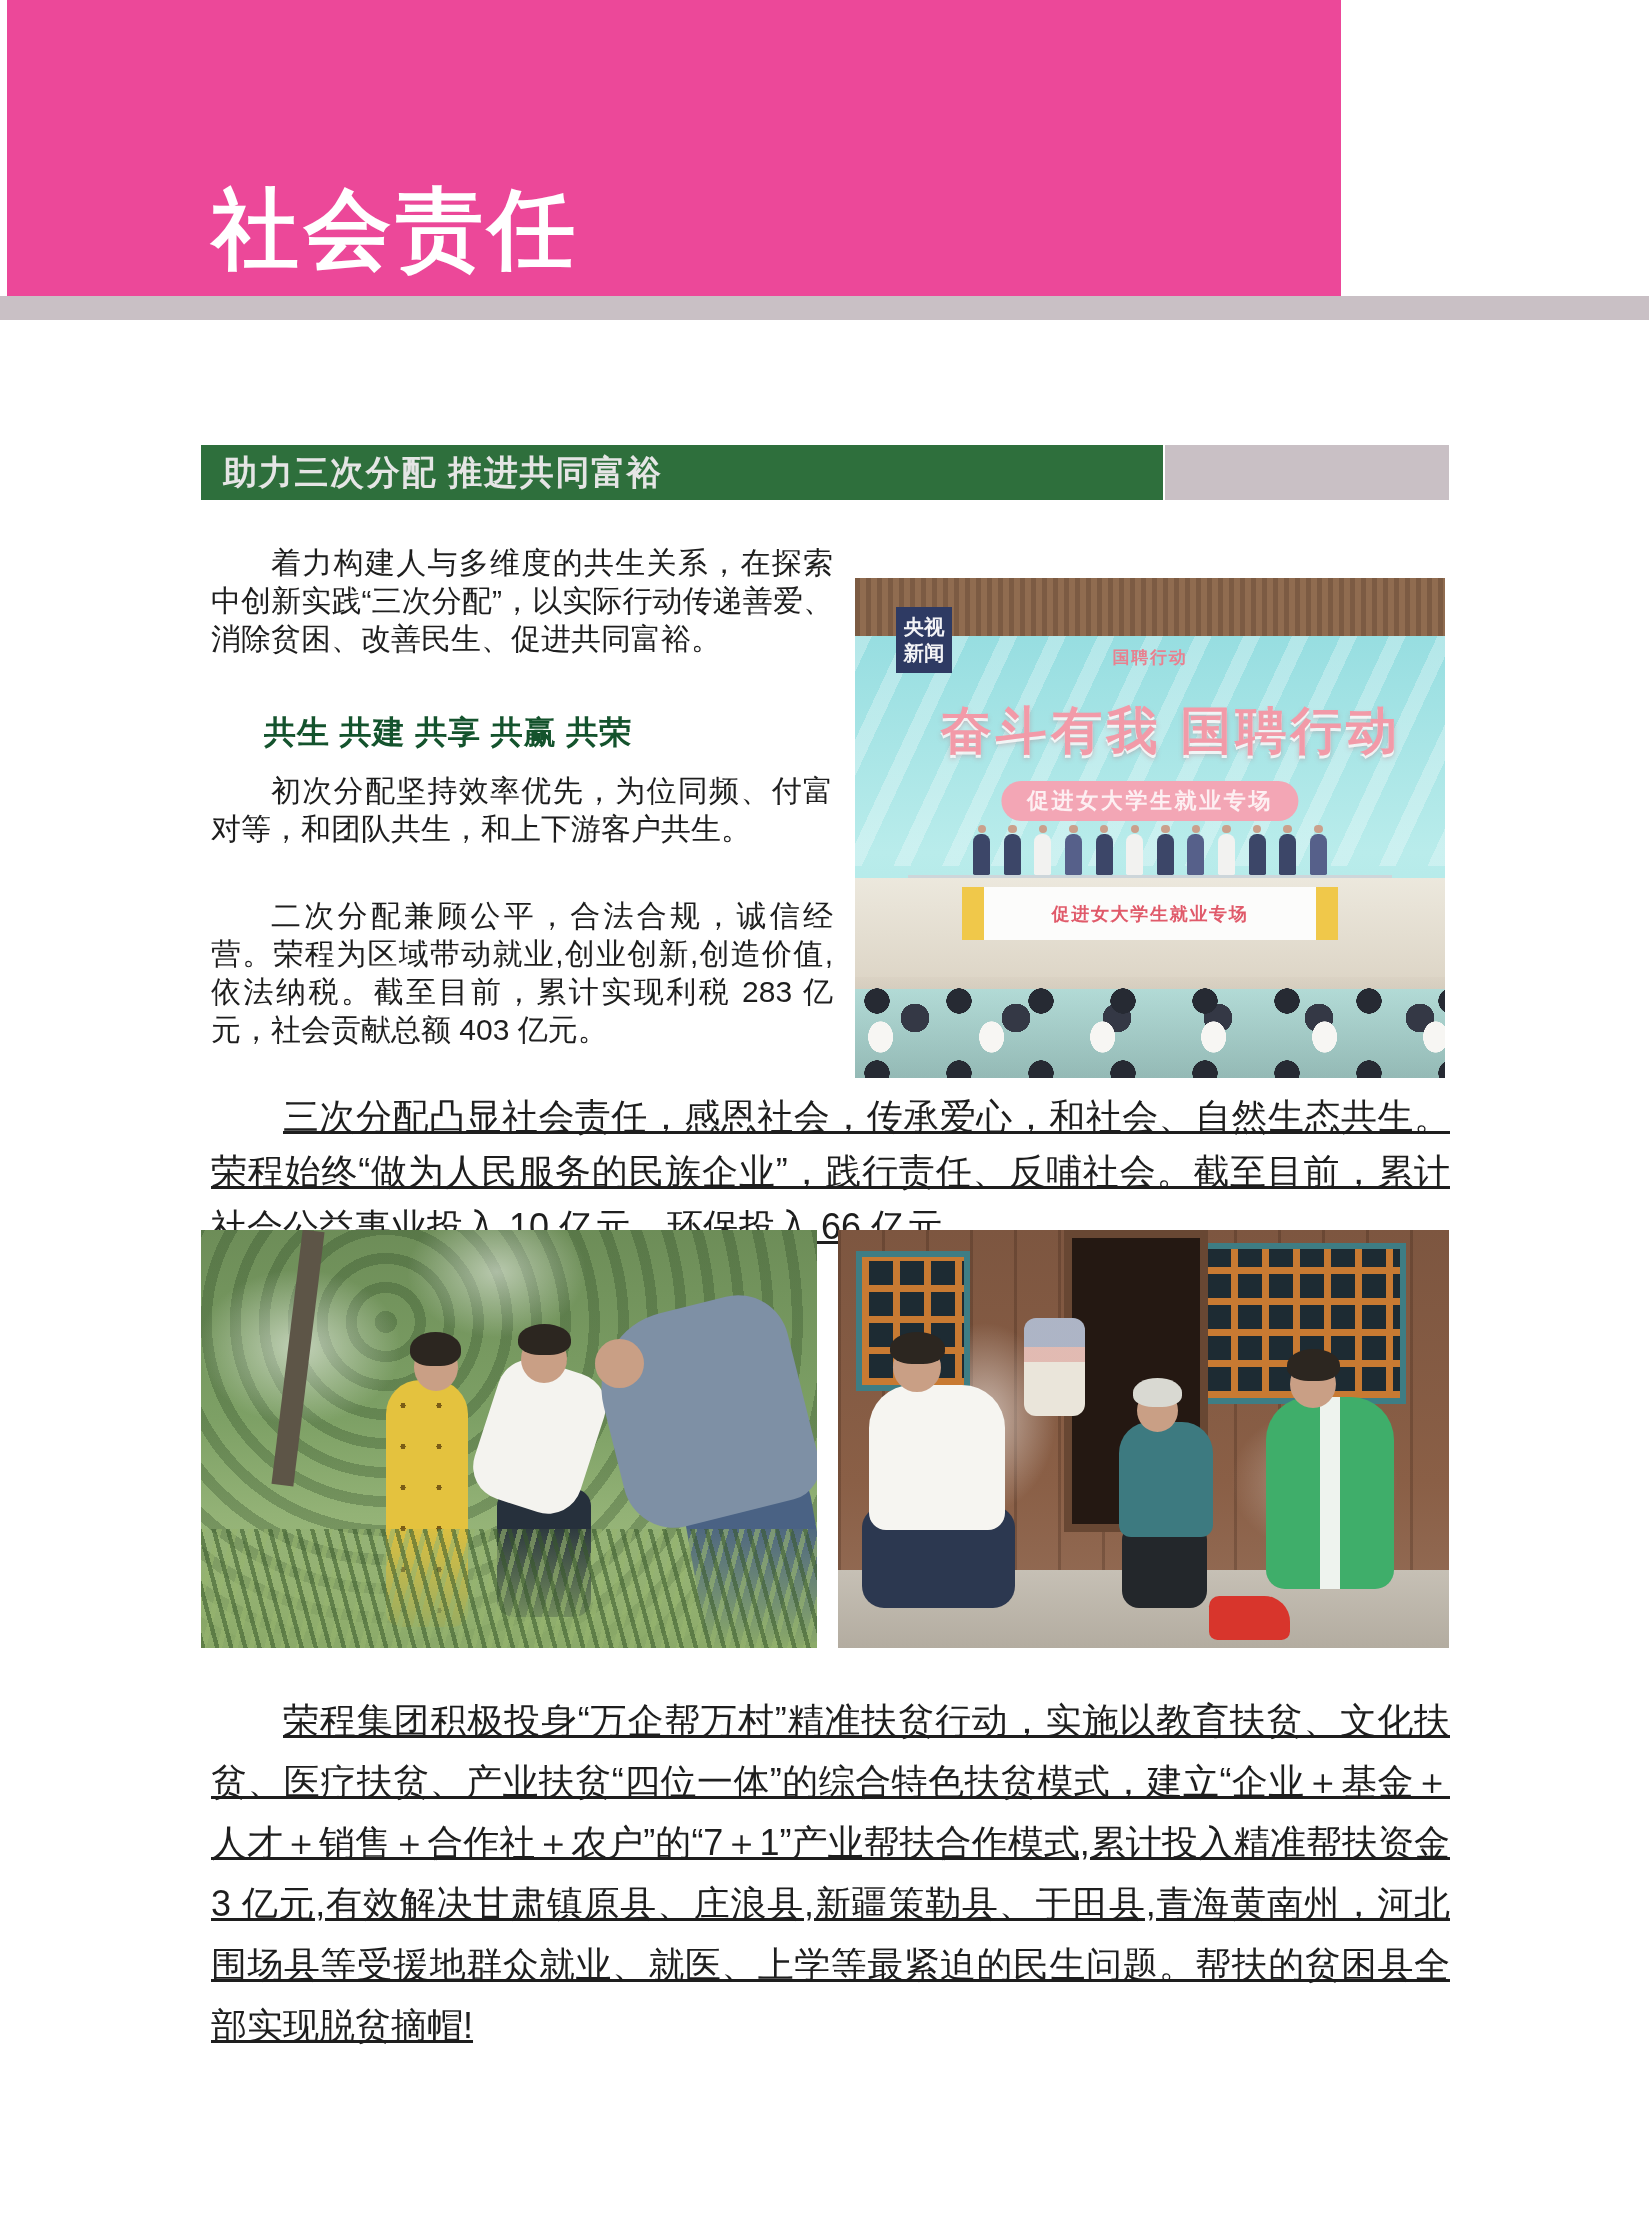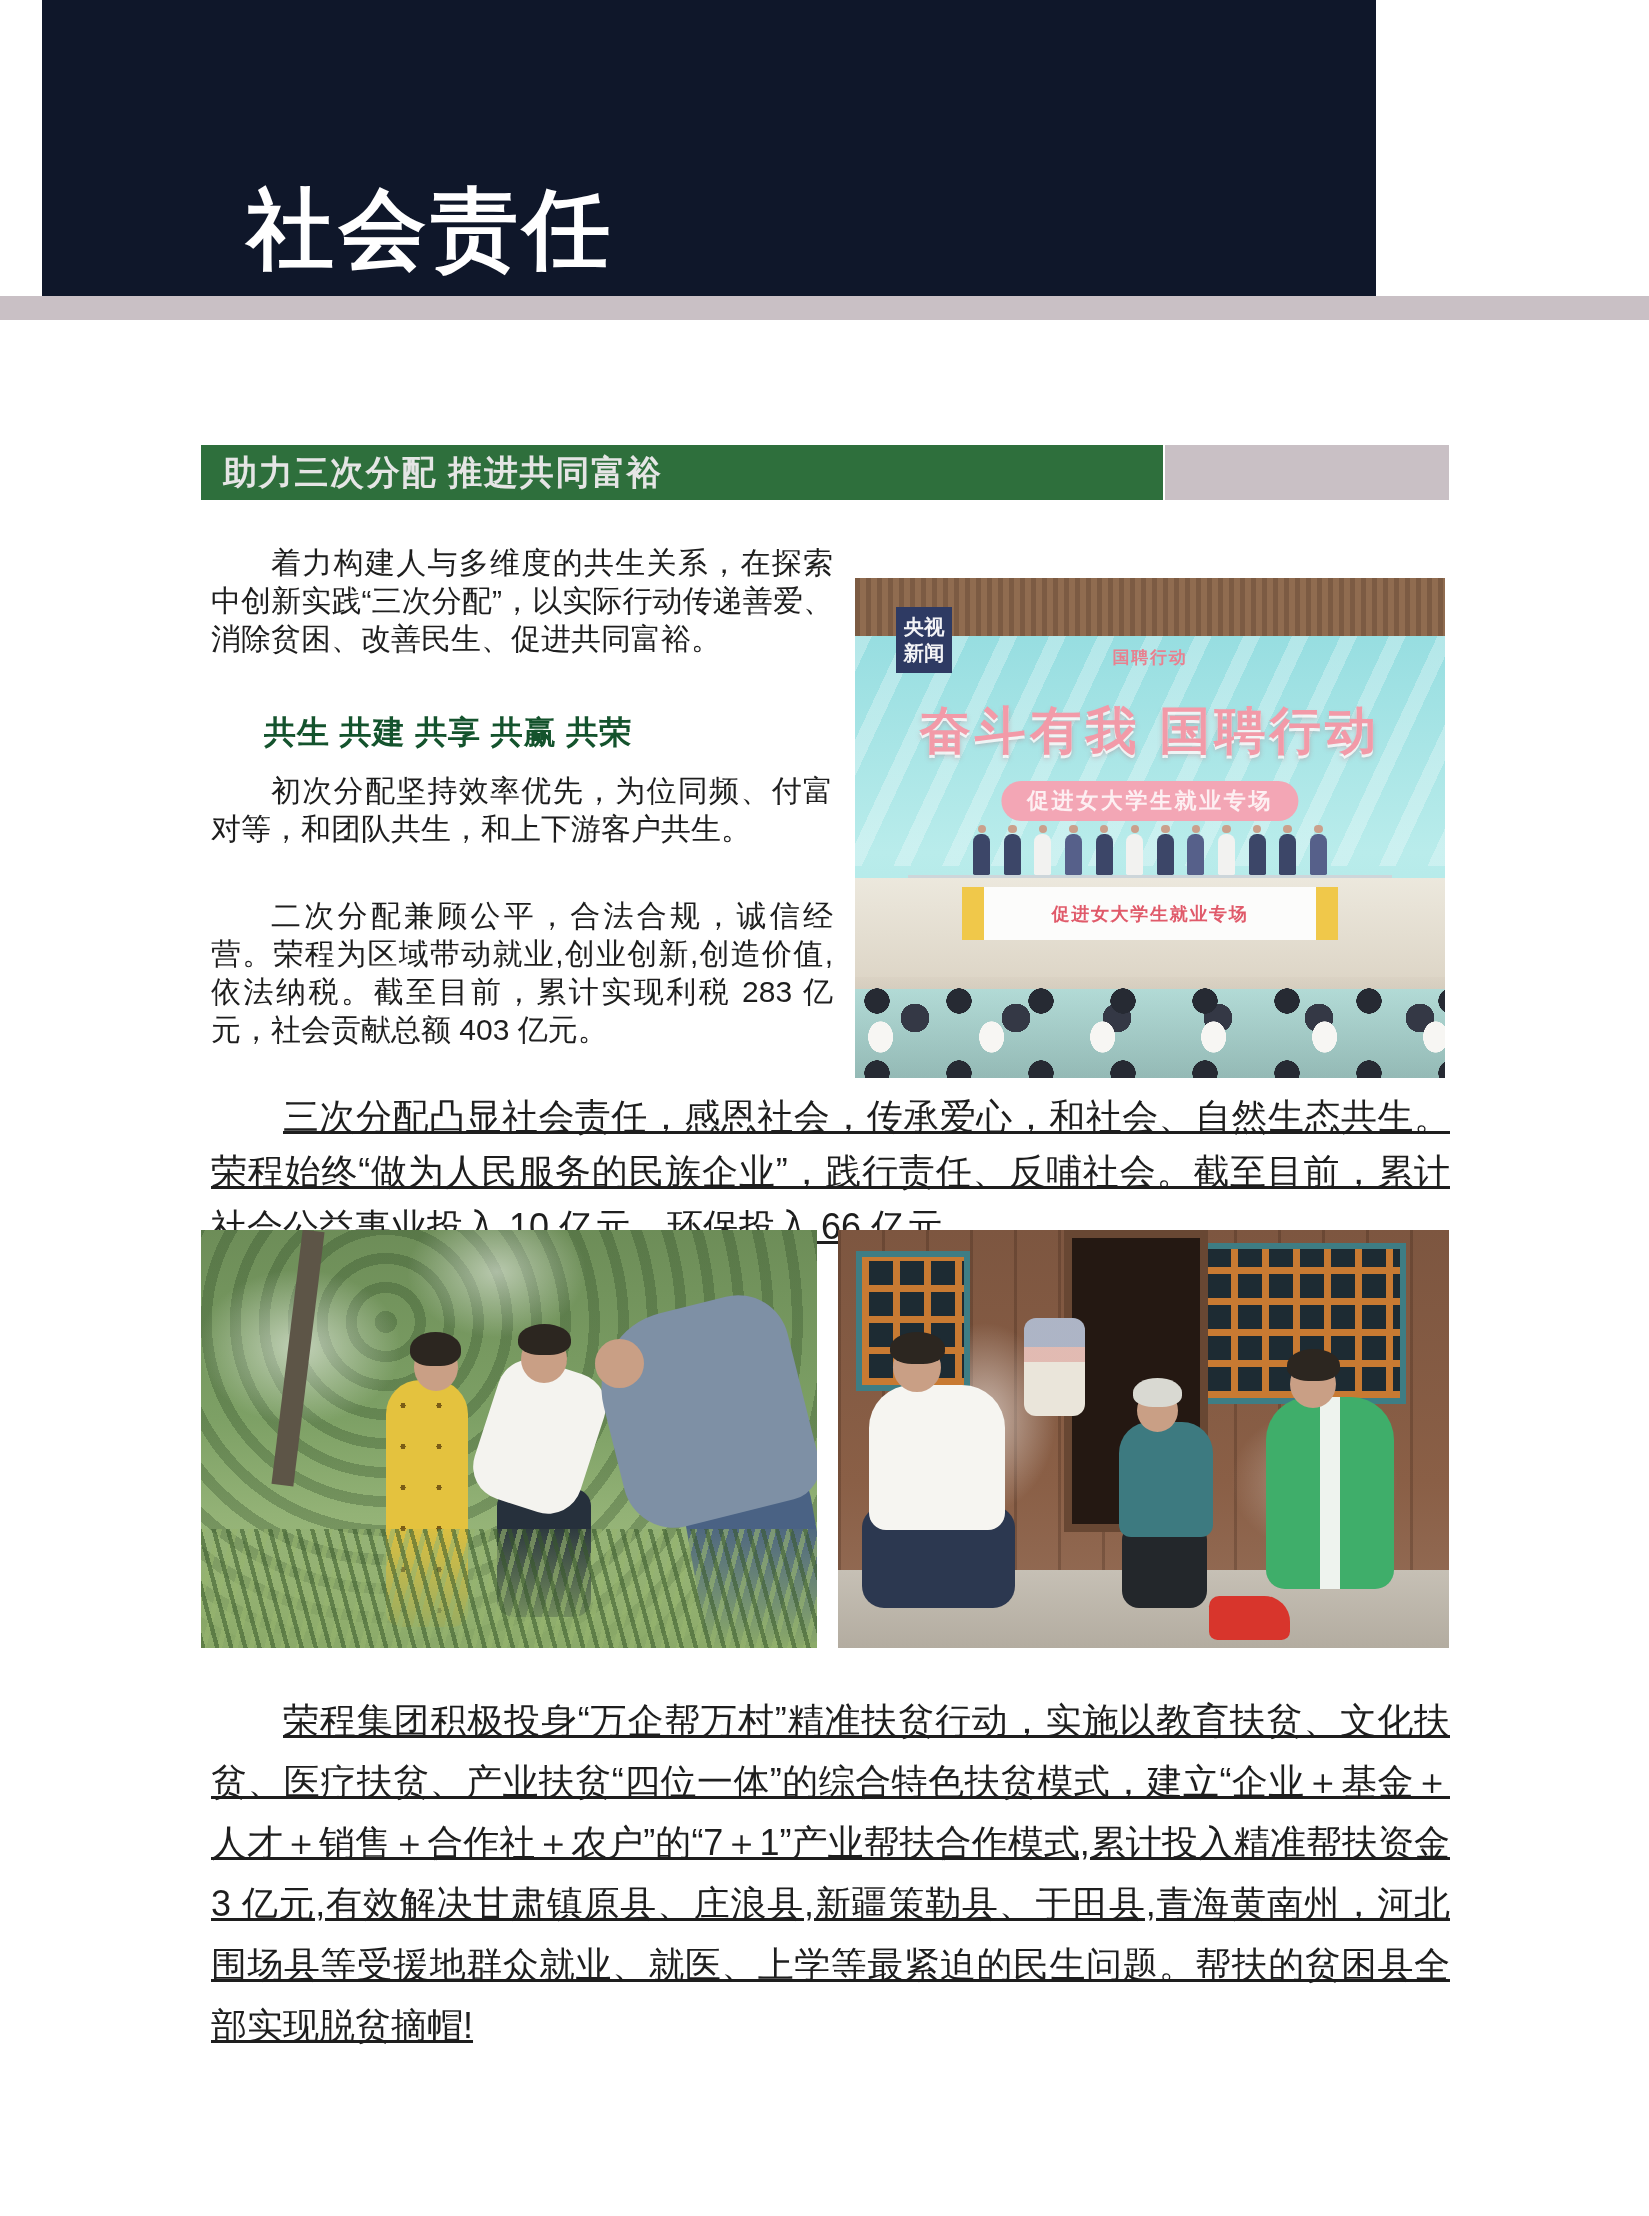--- a/index.html
+++ b/index.html
@@ -1,21 +1,21 @@
 <!DOCTYPE html>
 <html style="font-size:13.6px"><head>
 <meta charset="utf-8">
 <style>
   html,body{margin:0;padding:0;background:#ffffff;}
   #page{
     position:relative;width:1649px;height:2216px;background:#ffffff;overflow:hidden;
     font-family:"Liberation Sans","DejaVu Sans",sans-serif;color:#1e1e1e;
   }
   
-  .chapter-header{position:absolute;left:6.8px;top:0;width:1334px;height:296px;background:#0f172a;margin-left:35px;}
+  .chapter-header{position:absolute;left:6.8px;top:0;width:1334px;height:296px;background:#ec4899;}
   .chapter-title{
     position:absolute;left:205px;top:181px;font-size:87px;font-weight:bold;color:#ffffff;
     letter-spacing:5.1px;line-height:1.1;white-space:nowrap;
   }
   .divider-stripe{position:absolute;left:0;top:296px;width:1649px;height:24px;background:#c9c0c5;}
   
   .section-bar{
     position:absolute;left:201px;top:445px;width:962px;height:55px;background:#2e6f3c;
     display:flex;align-items:center;
   }
@@ -41,21 +41,21 @@
   .np-curtain{position:absolute;left:0;top:0;width:100%;height:58px;
     background:repeating-linear-gradient(90deg,#7c5b43 0 5.1px,#906c50 5.1px 11px);}
   .np-screen-sheen{position:absolute;left:0;top:58px;width:100%;height:230px;
     background:repeating-linear-gradient(115deg,rgba(255,255,255,.28) 0 15.3px,rgba(255,255,255,0) 15.3px 44px);}
   .np-badge{position:absolute;left:41px;top:29px;width:56px;height:66px;background:#2e3a63;
     display:flex;flex-direction:column;align-items:center;justify-content:center;gap:1.7px;}
   .np-badge span{color:#f3f3f6;font-size:20.5px;font-weight:bold;line-height:24px;white-space:nowrap;}
   .np-logo{position:absolute;left:0;top:68px;width:100%;text-align:center;font-size:17px;font-weight:bold;
     color:#e8808f;letter-spacing:1.7px;}
   .np-headline{position:absolute;left:0;top:119px;width:100%;text-align:center;font-size:51px;font-weight:bold;
-    color:#f29aa8;letter-spacing:4.3px;text-shadow:0 2.6px 0 rgba(255,255,255,.8),0 4.3px 5.1px rgba(180,90,100,.35);white-space:nowrap;}
+    color:#f29aa8;letter-spacing:4.3px;text-shadow:0 2.6px 0 rgba(255,255,255,.8),0 4.3px 5.1px rgba(180,90,100,.35);white-space:nowrap;padding-left:21px;}
   .np-pill{position:absolute;left:50%;top:203px;transform:translateX(-50%);background:#f3a6b5;color:#fdeff2;
     font-size:22px;font-weight:bold;padding:5.1px 25.6px;border-radius:852px;letter-spacing:2.6px;white-space:nowrap;}
   .np-floor{position:absolute;left:0;top:300px;width:100%;height:111px;background:linear-gradient(180deg,#ece8dd,#dcd4c5);}
   .np-people{position:absolute;left:0;top:256px;width:100%;display:flex;justify-content:center;gap:13.6px;}
   .np-person{width:17px;height:41px;border-radius:7.7px 7.7px 1.7px 1.7px;background:#3c4668;position:relative;}
   .np-person::before{content:"";position:absolute;left:4.3px;top:-9.4px;width:8.5px;height:8.5px;border-radius:50%;background:#caa08c;}
   .np-person:nth-child(3n){background:#f2f2f0;}
   .np-person:nth-child(4n){background:#56608a;}
   .np-table-line{position:absolute;left:9%;top:297px;width:82%;height:3.4px;background:#cdd6da;}
   .np-stage-banner{position:absolute;left:50%;top:309px;transform:translateX(-50%);width:332px;height:53px;

